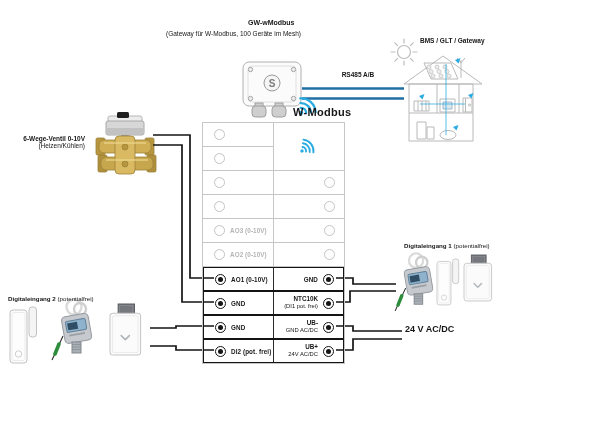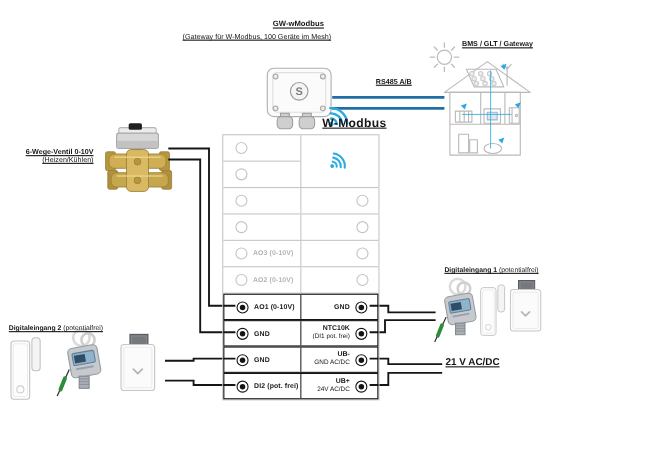--- a/index.html
+++ b/index.html
@@ -1,18 +1,18 @@
 <!DOCTYPE html>
 <html><head>
 <meta charset="utf-8">
 <style>
   html,body{margin:0;padding:0;background:#fff;}
   .canvas{position:relative;width:600px;height:424px;background:#fff;overflow:hidden;
           font-family:"Liberation Sans",sans-serif;color:#161616;}
-  .abs{position:absolute;white-space:nowrap;text-decoration:underline;}
+  .abs{position:absolute;white-space:nowrap;}
   .b{font-weight:bold;}
   svg{position:absolute;left:0;top:0;}
   
   .tblock{position:absolute;left:202px;top:122px;width:143px;height:242px;
           border:1px solid #c6c6c6;box-sizing:border-box;}
   .trow{position:absolute;left:0;width:141px;height:24px;display:flex;box-sizing:border-box;}
   .gridb{border-bottom:1px solid #c6c6c6;}
   .cell{display:flex;align-items:center;box-sizing:border-box;height:100%;}
   .cl{width:70px;padding-left:11px;}
   .cr{width:71px;justify-content:flex-end;padding-right:9px;border-left:1px solid #c6c6c6;}
@@ -213,21 +213,21 @@
 
   <div class="abs" style="left:8px;top:295px;font-size:6.2px;">
     <span class="b">Digitaleingang 2</span>
     <span>(potentialfrei)</span>
   </div>
   <div class="abs" style="left:404px;top:242px;font-size:6.2px;">
     <span class="b">Digitaleingang 1</span>
     <span>(potentialfrei)</span>
   </div>
 
-  <div class="abs b" style="left:405px;top:324px;font-size:9px;">21 V AC/DC</div>
+  <div class="abs b" style="left:405px;top:324px;font-size:9px;">24 V AC/DC</div>
 
   <div class="tblock">
     <div class="trow" style="top:0;">
       <div class="cell cl gridb">
           <span class="ring"></span>
         <span class="lbl"></span>
         </div>
       <div class="cell cr noline" style="border-left:1px solid #c6c6c6;"></div>
     </div>
     <div class="trow gridb" style="top:24px;">

